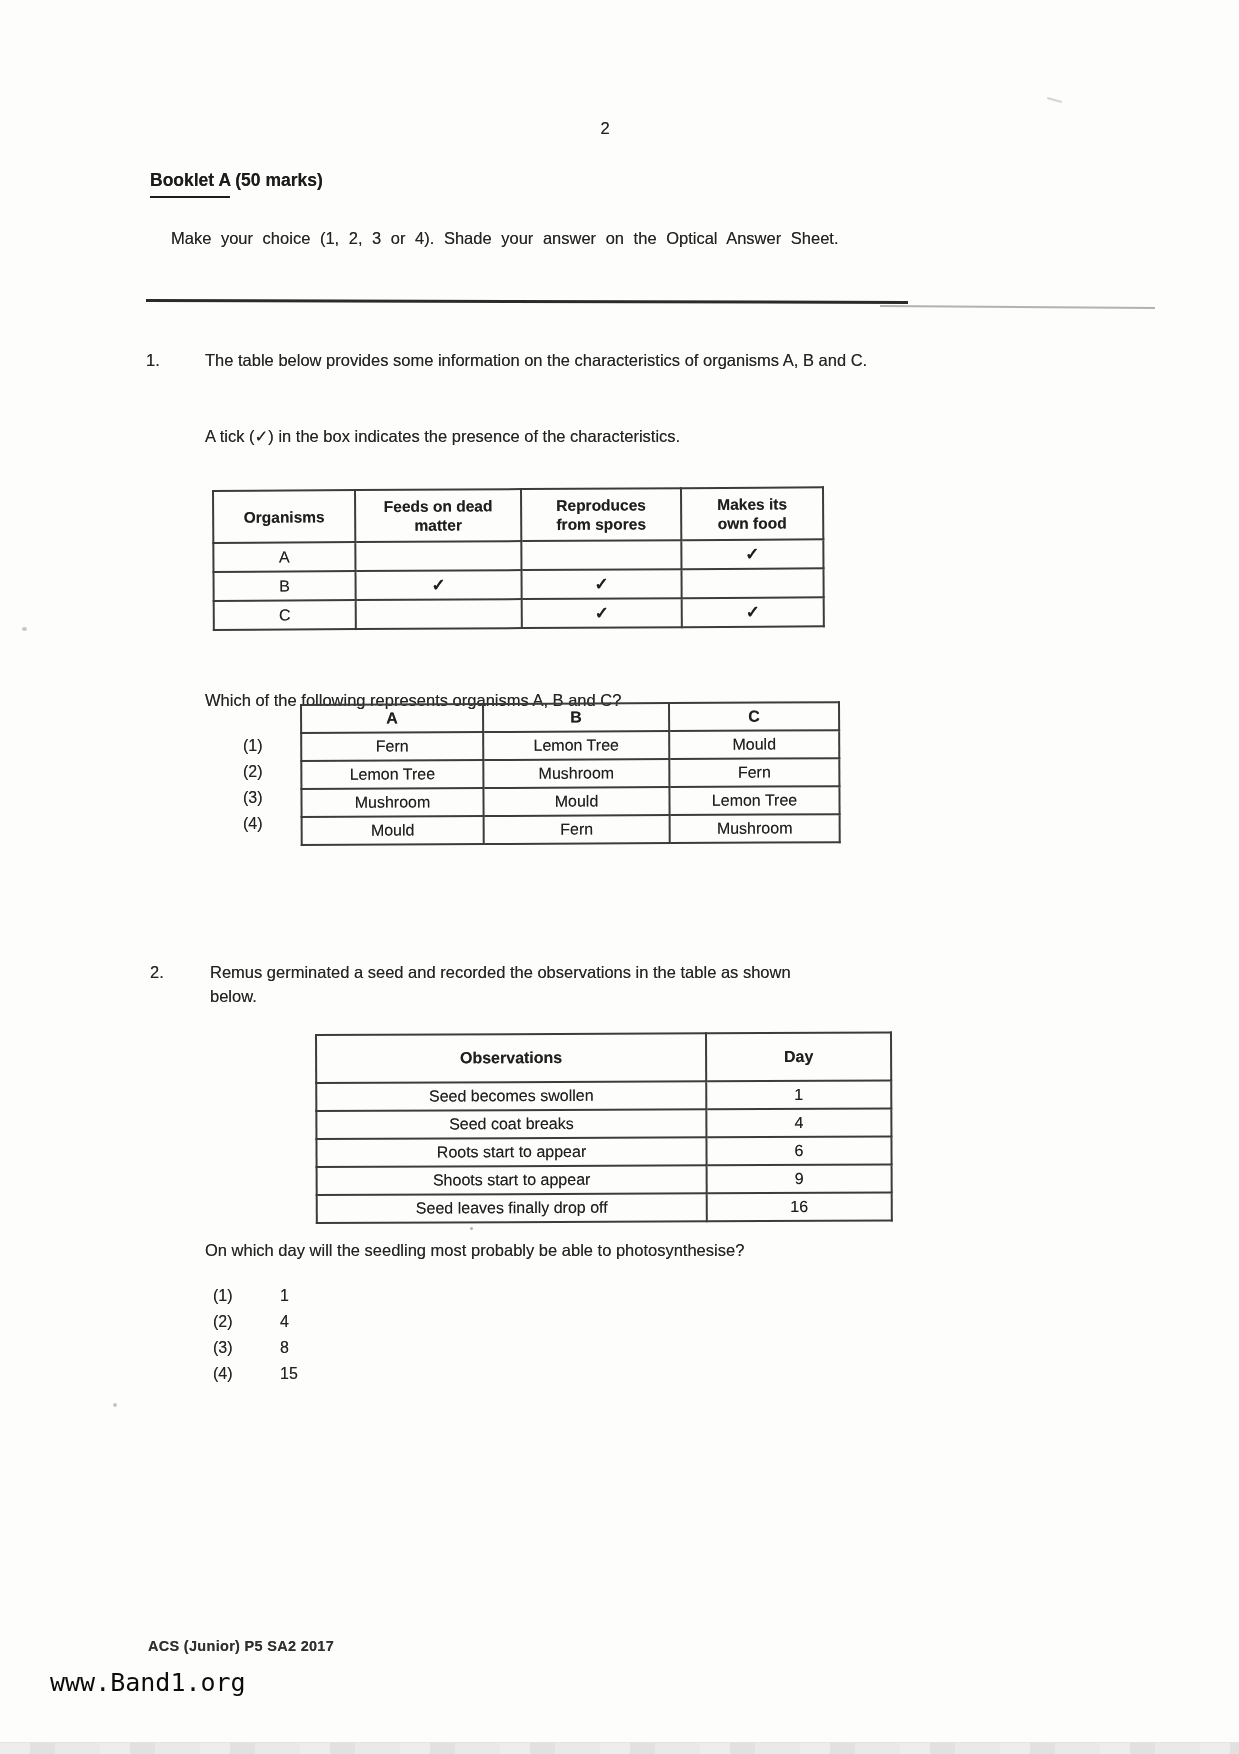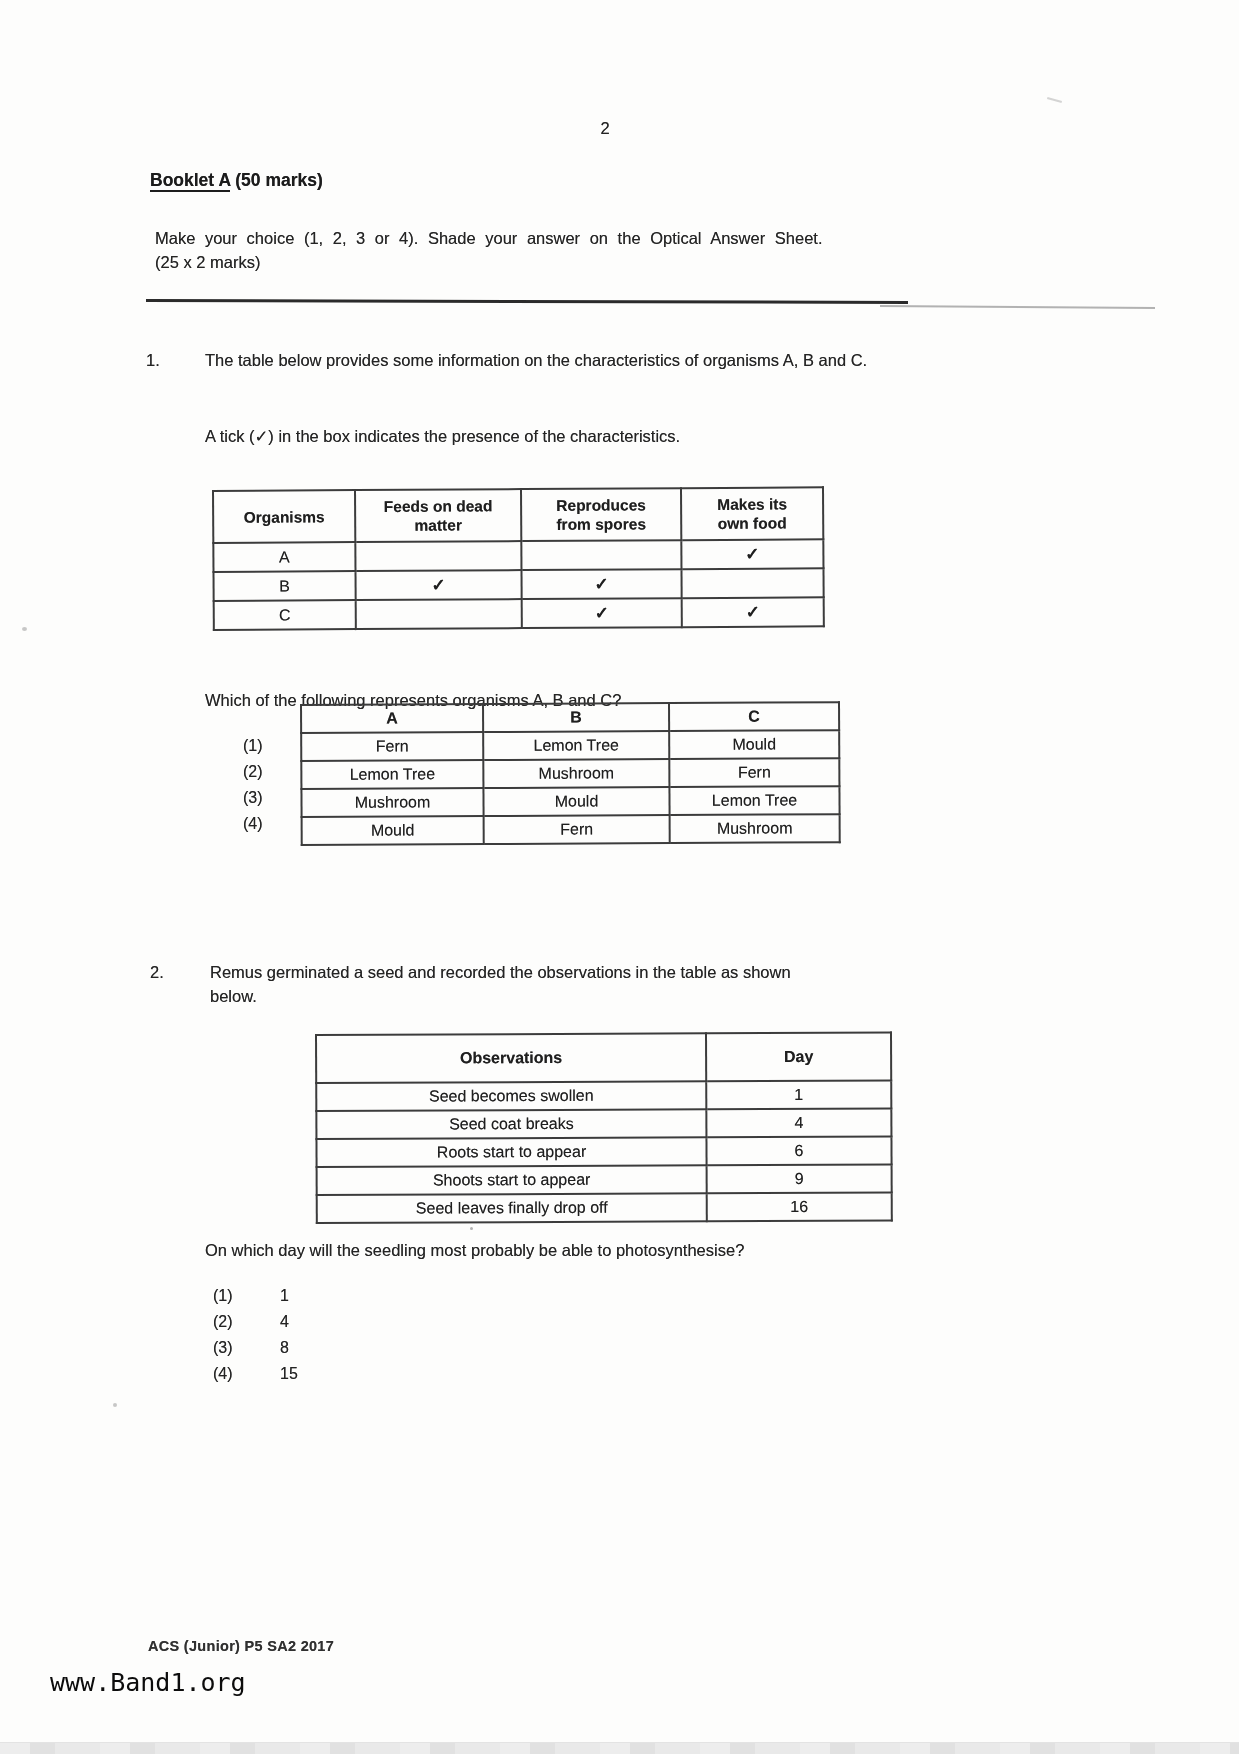--- a/index.html
+++ b/index.html
@@ -7,24 +7,24 @@
     width:1239px;height:1754px;position:relative;overflow:hidden;
     background:#fdfdfc;
     font-family:"Liberation Sans",sans-serif;color:#222;
   }
   .abs{position:absolute;}
   .t{
     font-size:16.5px;line-height:24px;color:#242424;
     text-shadow:0 0 .5px rgba(30,30,30,.6);
   }
   .heading{font-size:17.5px;font-weight:700;color:#1c1c1c;text-shadow:0 0 .6px rgba(20,20,20,.7);}
-  .heading .u{border-bottom:2.5px solid #1d1d1d;padding-bottom:0;}
+  .heading .u{border-bottom:2.5px solid #1d1d1d;padding-bottom:6px;}
   .rule{background:#2b2b2b;height:3px;}
   .rule-faint{background:#9f9f9f;height:2px;opacity:.8;}
-  .wordspace{word-spacing:5px;}
+  .wordspace{word-spacing:5px;margin-left:16px;}
   table{border-collapse:collapse;transform-origin:left top;background:transparent;}
   th,td{
     border:2px solid #3c3c3c;text-align:center;vertical-align:middle;
     color:#1f1f1f;text-shadow:0 0 .5px rgba(25,25,25,.55);
     padding:0;
   }
   #char-table{transform:rotate(-0.35deg);}
   #char-table th{font-weight:700;font-size:15.5px;line-height:19px;height:50px;}
   #char-table th.h2{padding:0 26px;}
   #char-table th.h3{padding:0 16px;margin-top:36px;}
@@ -57,21 +57,20 @@
   <div class="abs speck" style="left:22px;top:627px;width:5px;height:4px;"></div>
   <div class="abs speck" style="left:113px;top:1403px;width:4px;height:4px;"></div>
   <div class="abs speck" style="left:470px;top:1227px;width:3px;height:3px;background:#777;"></div>
 
   <div class="abs heading" style="left:150px;top:170px;">
     <span class="u">Booklet A</span><span> (50 marks)</span>
   </div>
 
   <div class="abs" style="left:155px;top:226px;width:785px;">
     <div class="t wordspace">Make your choice (1, 2, 3 or 4). Shade your answer on the Optical Answer Sheet.</div>
-    <div class="t">(25 x 2 marks)</div>
   </div>
   <div class="abs rule" style="left:146px;top:300px;width:762px;transform:rotate(0.15deg);"></div>
   <div class="abs rule-faint" style="left:880px;top:306px;width:275px;transform:rotate(0.4deg);"></div>
 
   <div class="abs t" style="left:146px;top:348px;">1.</div>
   <div class="abs t" style="left:205px;top:348px;width:670px;">The table below provides some information on the characteristics of organisms A, B and C.</div>
   <div class="abs t" style="left:205px;top:424px;">A tick (✓) in the box indicates the presence of the characteristics.</div>
 
   <table id="char-table" class="abs" style="left:212px;top:490px;">
     <colgroup>

